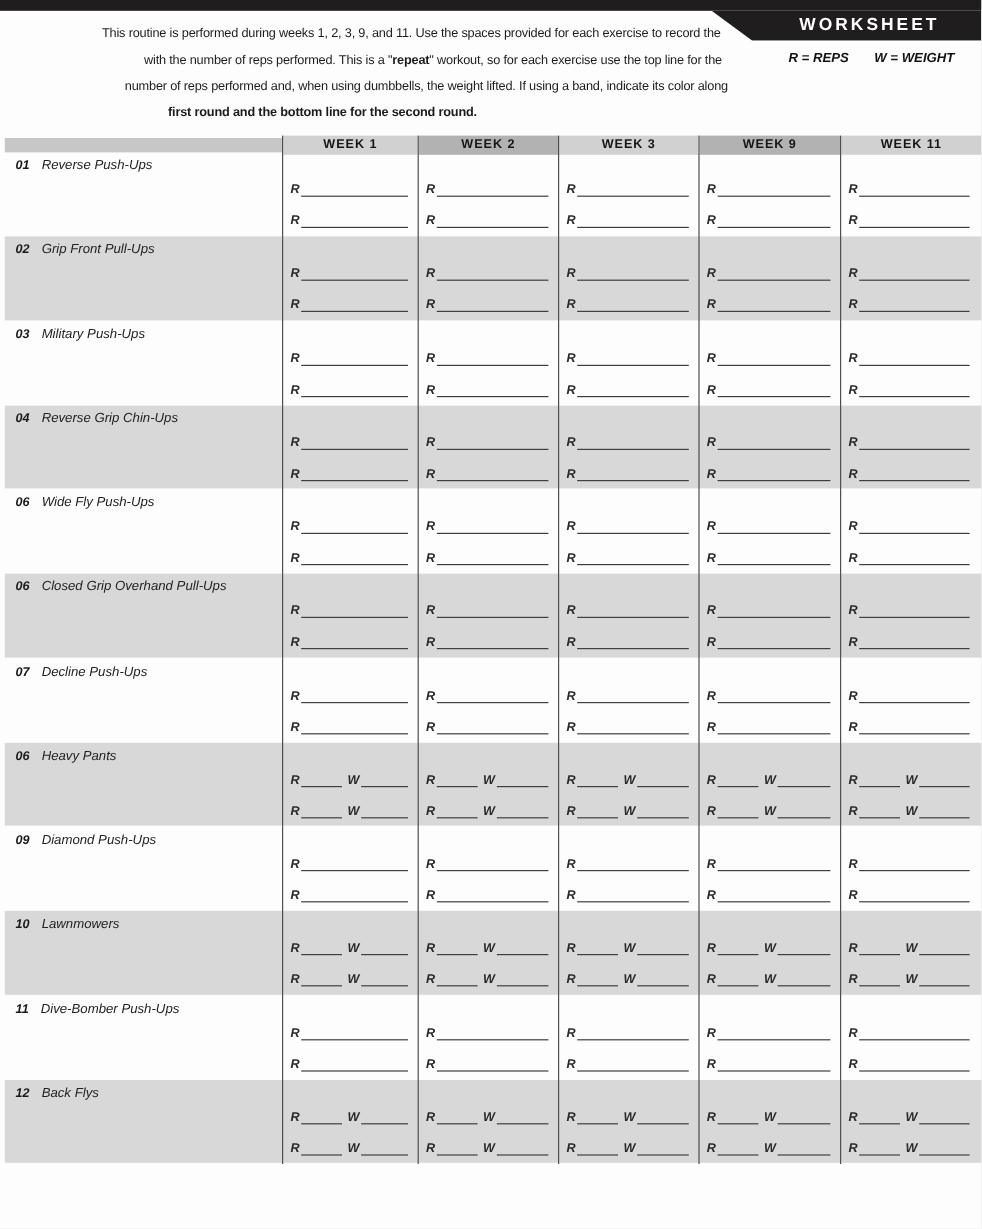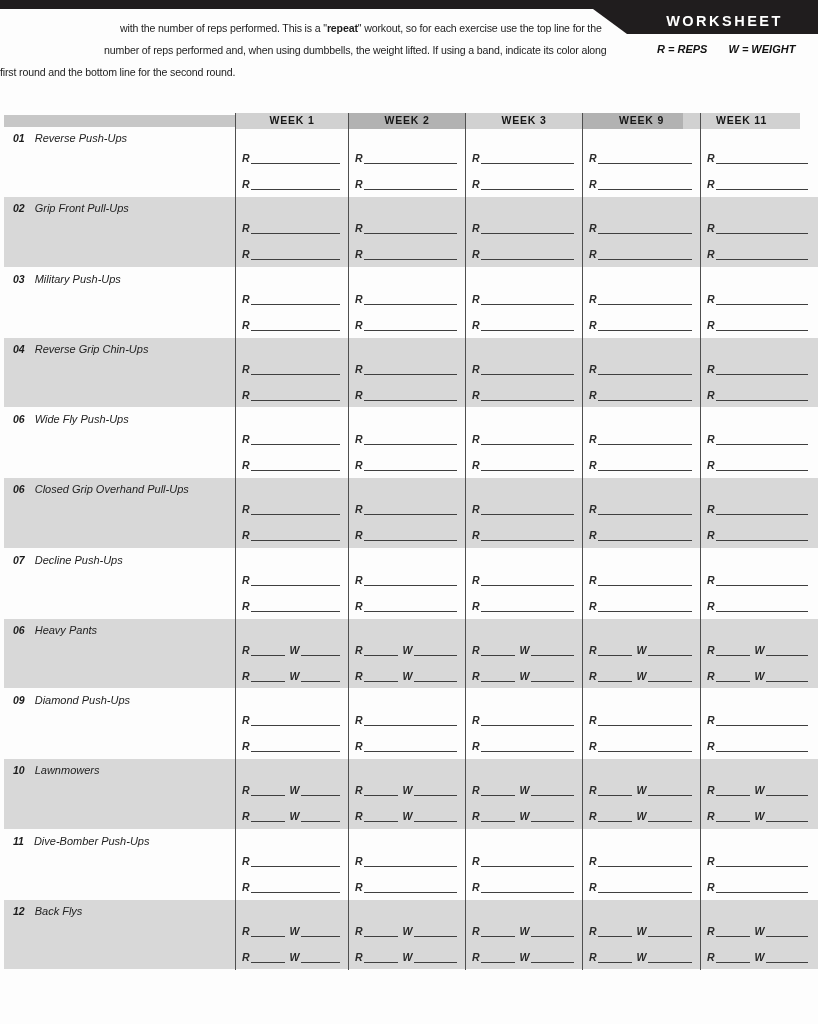--- a/index.html
+++ b/index.html
@@ -14,21 +14,21 @@
     position:absolute;left:593px;top:9px;width:225px;height:25px;background:var(--bar_black);
     clip-path:polygon(0 0,100% 0,100% 100%,34px 100%);
   }
   .badge span{
     display:block;padding-left:38px;text-align:center;line-height:25px;
     color:#ffffff;font-weight:bold;font-size:14.5px;letter-spacing:2.5px;
   }
   
   .instructions{position:absolute;left:0;top:17px;width:620px;font-size:10.6px;
     letter-spacing:-0.15px;line-height:22px;color:#1c1c1c;white-space:nowrap;}
-  .il1{margin-left:85px;} .il2{margin-left:104px;} .il3{margin-left:120px;} .il4{}
+  .il1{margin-left:85px;} .il2{margin-left:104px;} .il3{margin-left:120px;} .il4{margin-left:140px;font-weight:bold;}
   .iline b{font-weight:bold;}
   
   .legend{position:absolute;left:657px;top:43px;display:flex;gap:21px;
     font-weight:bold;font-style:italic;font-size:11px;color:#121212;white-space:nowrap;}
   
   .table{position:absolute;left:0;top:113px;width:818px;height:857px;}
   .thead{position:absolute;left:0;top:0;width:818px;height:14px;}
   .th{position:absolute;top:0;height:16px;text-align:center;line-height:14px;
       font-weight:bold;font-size:10.5px;letter-spacing:0.8px;color:#161616;}
   .th-light{background:var(--header_light);}
@@ -61,20 +61,23 @@
 
 <div class="page">
 
   <div class="topbar"></div>
 
   <div class="badge">
     <span>WORKSHEET</span>
   </div>
 
   <div class="instructions">
+    <div class="iline il1">
+      <span>This routine is performed during weeks 1, 2, 3, 9, and 11. Use the spaces provided for each exercise to record the</span>
+    </div>
     <div class="iline il3">
       <span>with the number of reps performed. This is a "</span><b>repeat</b><span>" workout, so for each exercise use the top line for the</span>
     </div>
     <div class="iline il2">
       <span>number of reps performed and, when using dumbbells, the weight lifted. If using a band, indicate its color along</span>
     </div>
     <div class="iline il4">
       <span>first round and the bottom line for the second round.</span>
     </div>
   </div>
@@ -84,21 +87,21 @@
     <span>W = WEIGHT</span>
   </div>
 
   <div class="table">
     <div class="thead">
       <div class="th-left"></div>
     <div class="th th-light" style="left: 236px; width: 112px;">WEEK 1</div>
         <div class="th th-dark" style="left: 349px; width: 116px;">WEEK 2</div>
         <div class="th th-light" style="left: 466px; width: 116px;">WEEK 3</div>
         <div class="th th-dark" style="left: 583px; width: 117px;">WEEK 9</div>
-        <div class="th th-light" style="left: 683px; width: 117px;">WEEK 11</div>
+        <div class="th th-light" style="left: 701px; width: 117px;">WEEK 11</div>
       </div>
     <div class="rows">
         <div class="row">
           <div class="name-cell">
             <span class="ex-num">01</span>
             <span class="ex-name">Reverse Push-Ups</span>
           </div>
           <div class="fline" style="left: 242px; width: 98px; top: 24px;">
             <span class="flabel">R</span>
             <span class="blank"></span>

